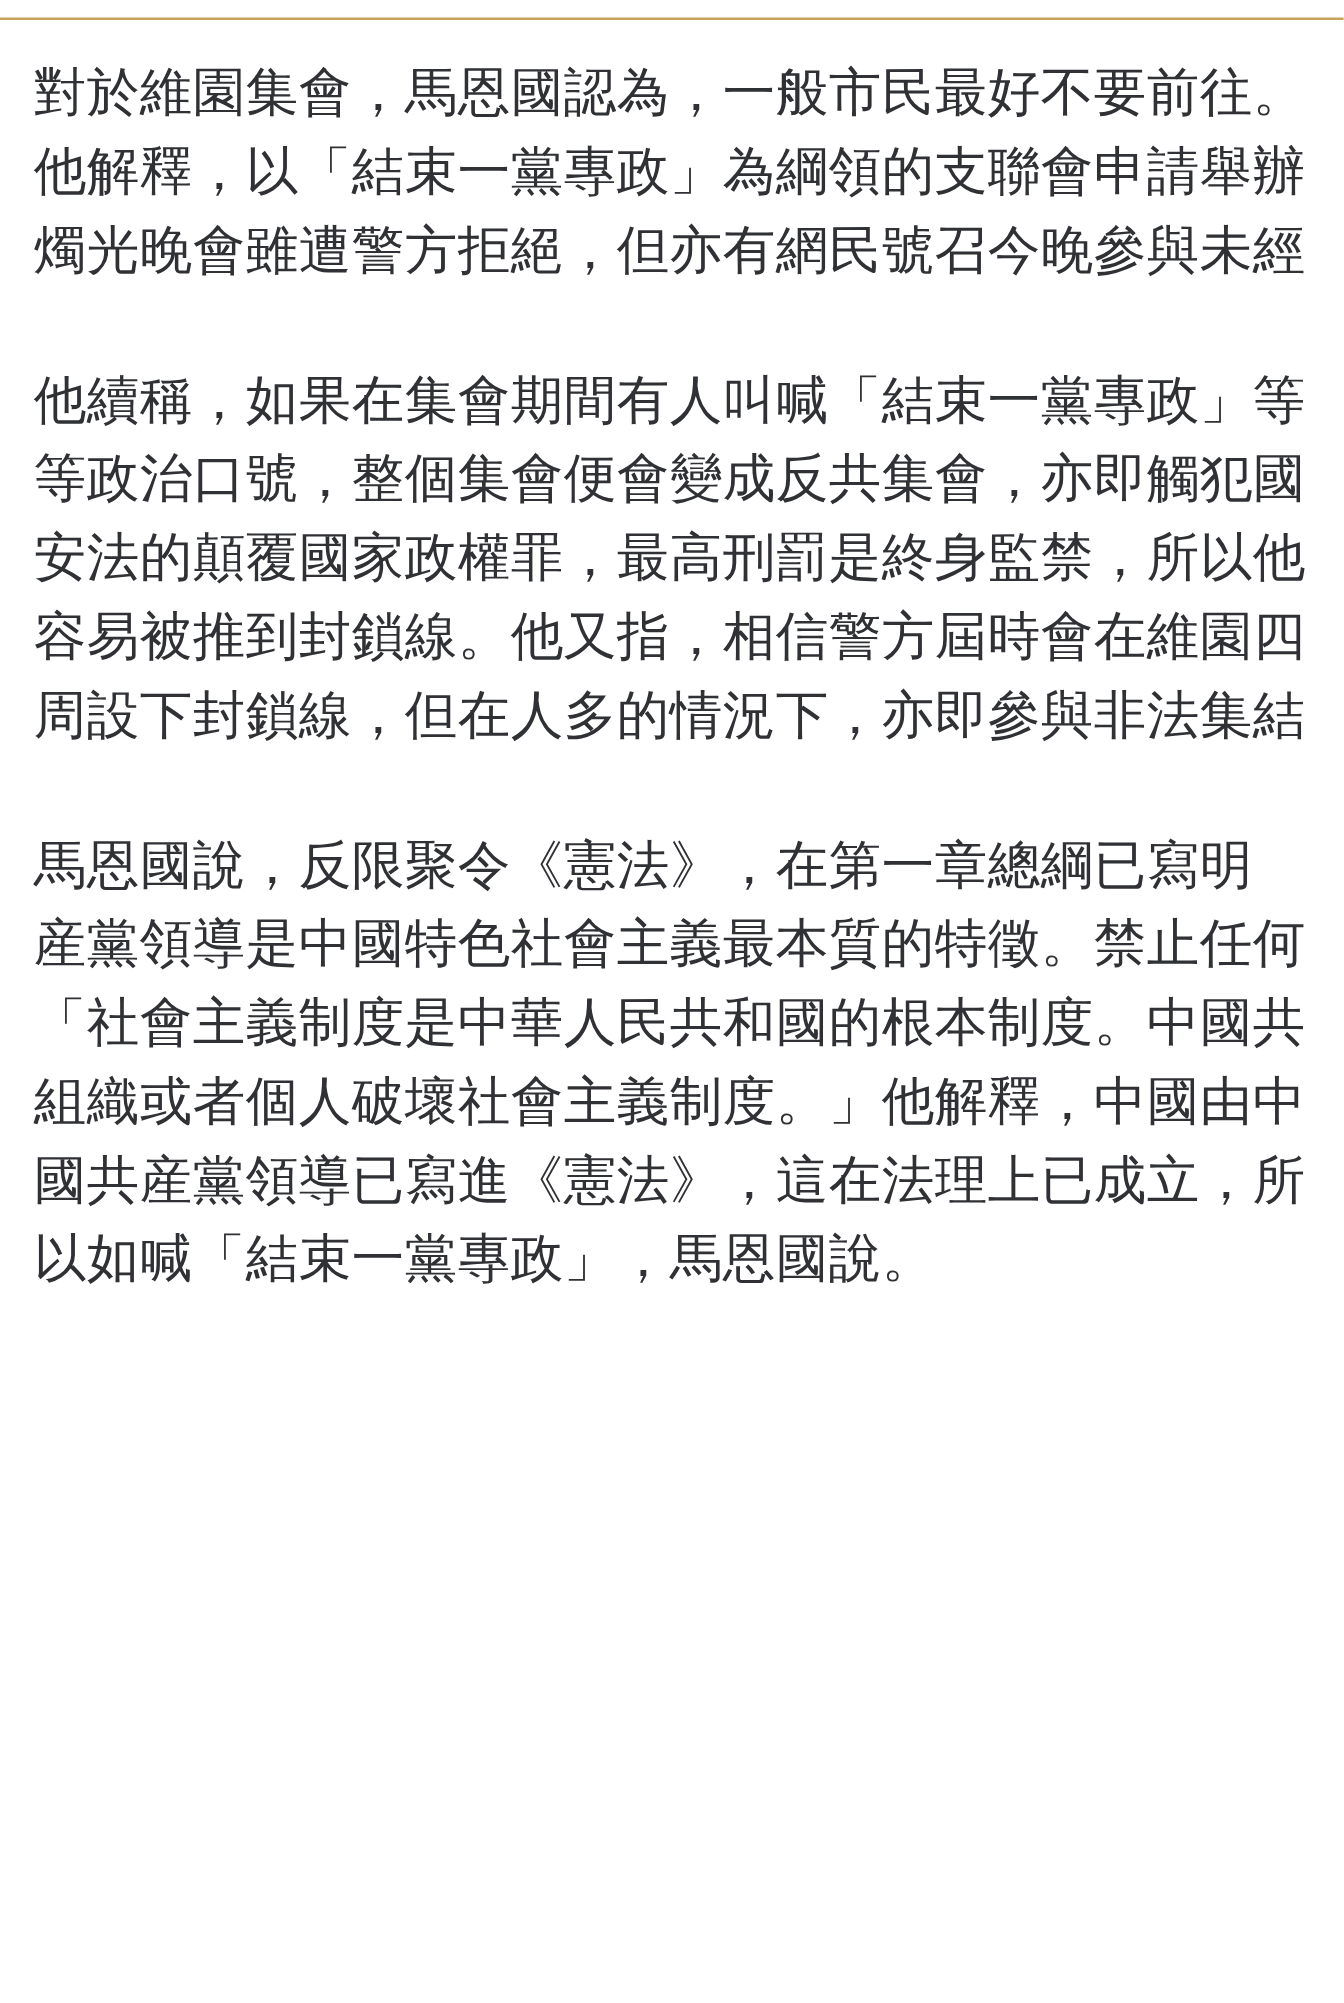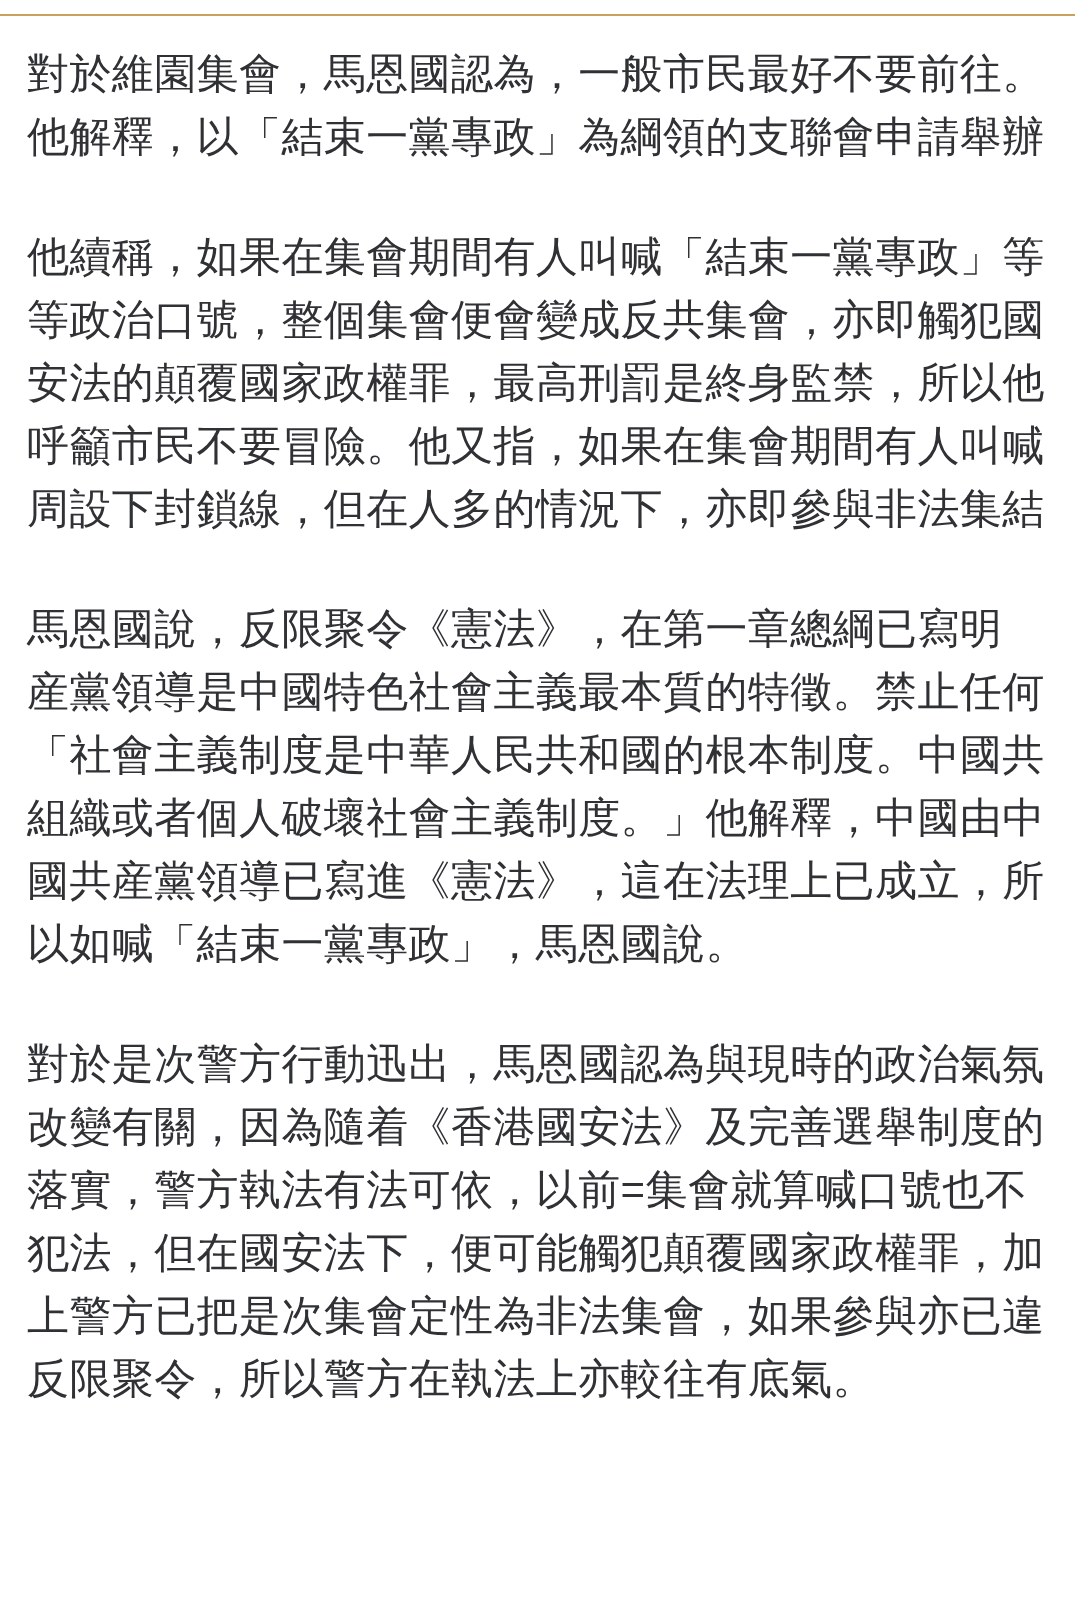--- a/index.html
+++ b/index.html
@@ -48,42 +48,35 @@
 <body>
 
 <div class="page">
   <div class="top-rule"></div>
 
   <main class="article">
 
     <p>
       <span class="line">對於維園集會，馬恩國認為，一般市民最好不要前往。</span>
       <span class="line">他解釋，以「結束一黨專政」為綱領的支聯會申請舉辦</span>
+      <span class="line">燭光晚會雖遭警方拒絕，但亦有網民號召今晚參與未經</span>
     </p>
 
     <p>
       <span class="line">他續稱，如果在集會期間有人叫喊「結束一黨專政」等</span>
       <span class="line">等政治口號，整個集會便會變成反共集會，亦即觸犯國</span>
       <span class="line">安法的顛覆國家政權罪，最高刑罰是終身監禁，所以他</span>
-      <span class="line">呼籲市民不要冒險。他又指，如果在集會期間有人叫喊</span>
+      <span class="line">容易被推到封鎖線。他又指，相信警方屆時會在維園四</span>
       <span class="line">周設下封鎖線，但在人多的情況下，亦即參與非法集結</span>
     </p>
 
     <p>
       <span class="line">馬恩國說，反限聚令《憲法》，在第一章總綱已寫明</span>
       <span class="line">産黨領導是中國特色社會主義最本質的特徵。禁止任何</span>
       <span class="line">「社會主義制度是中華人民共和國的根本制度。中國共</span>
       <span class="line">組織或者個人破壞社會主義制度。」他解釋，中國由中</span>
       <span class="line">國共産黨領導已寫進《憲法》，這在法理上已成立，所</span>
       <span class="line">以如喊「結束一黨專政」，馬恩國說。</span>
     </p>
 
-    <p>
-      <span class="line">對於是次警方行動迅出，馬恩國認為與現時的政治氣氛</span>
-      <span class="line">改變有關，因為隨着《香港國安法》及完善選舉制度的</span>
-      <span class="line">落實，警方執法有法可依，以前=集會就算喊口號也不</span>
-      <span class="line">犯法，但在國安法下，便可能觸犯顛覆國家政權罪，加</span>
-      <span class="line">上警方已把是次集會定性為非法集會，如果參與亦已違</span>
-      <span class="line">反限聚令，所以警方在執法上亦較往有底氣。</span>
-    </p>
 
   </main>
 </div>
 
 </body></html>

